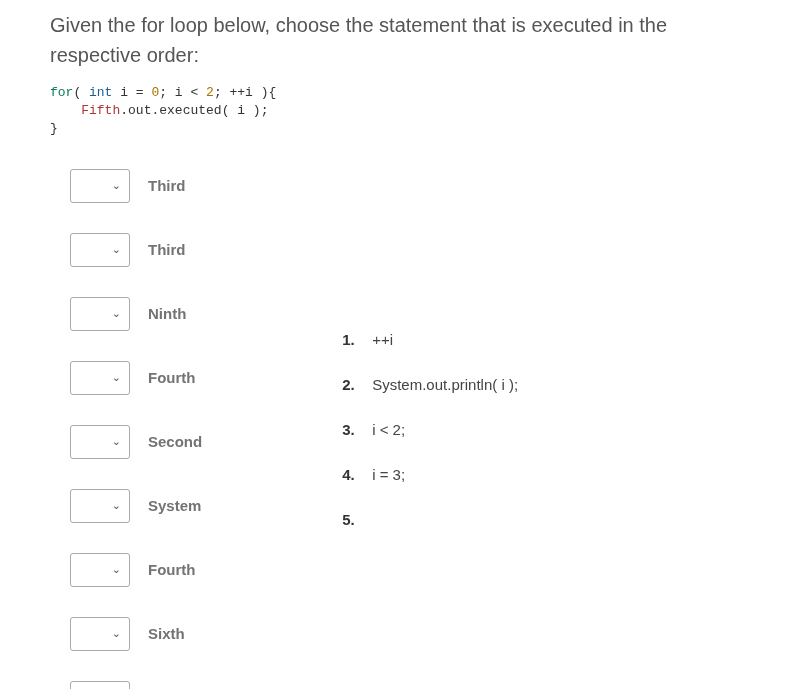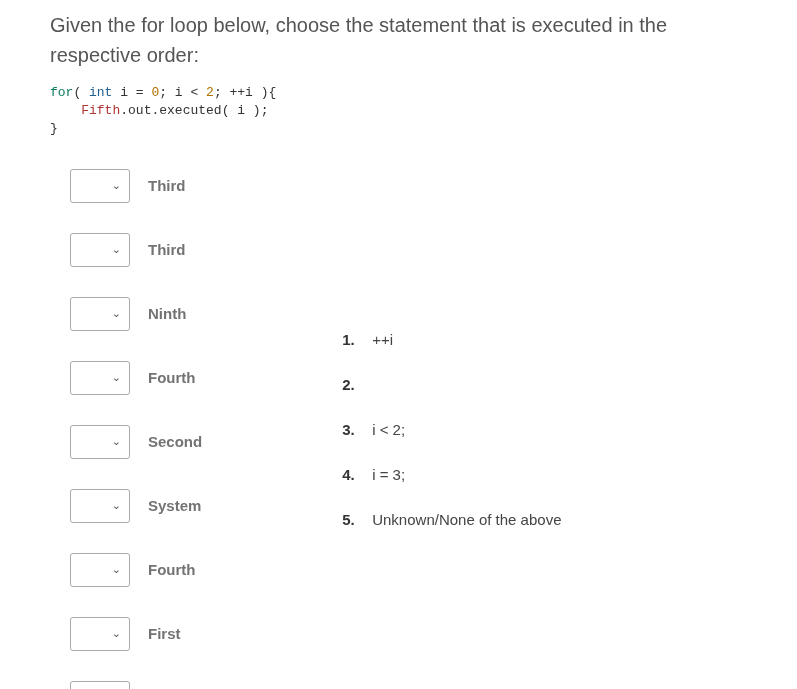--- a/index.html
+++ b/index.html
@@ -134,45 +134,45 @@
     <div class="match-row">
       <div class="dropdown">
           <span class="chevron">⌄</span>
         </div>
       <span class="match-label">Fourth</span>
     </div>
     <div class="match-row">
       <div class="dropdown">
           <span class="chevron">⌄</span>
         </div>
-      <span class="match-label">First</span>
+      <span class="match-label">Sixth</span>
     </div>
     <div class="match-row">
       <div class="dropdown">
           <span class="chevron">⌄</span>
         </div>
       <span class="match-label">Fifth</span>
     </div>
 
   </div>
 
   <div class="right-col">
     <div class="answer-item">
       <span class="answer-num">1.</span>
       <span class="answer-text">++i</span>
     </div>
     <div class="answer-item">
       <span class="answer-num">2.</span>
+      <span class="answer-text">System.out.println( i );</span>
     </div>
     <div class="answer-item">
       <span class="answer-num">3.</span>
       <span class="answer-text">i &lt; 2;</span>
     </div>
     <div class="answer-item">
       <span class="answer-num">4.</span>
       <span class="answer-text">i = 3;</span>
     </div>
     <div class="answer-item">
       <span class="answer-num">5.</span>
-      <span class="answer-text">Unknown/None of the above</span>
     </div>
   </div>
 </div>
 
 </body></html>

